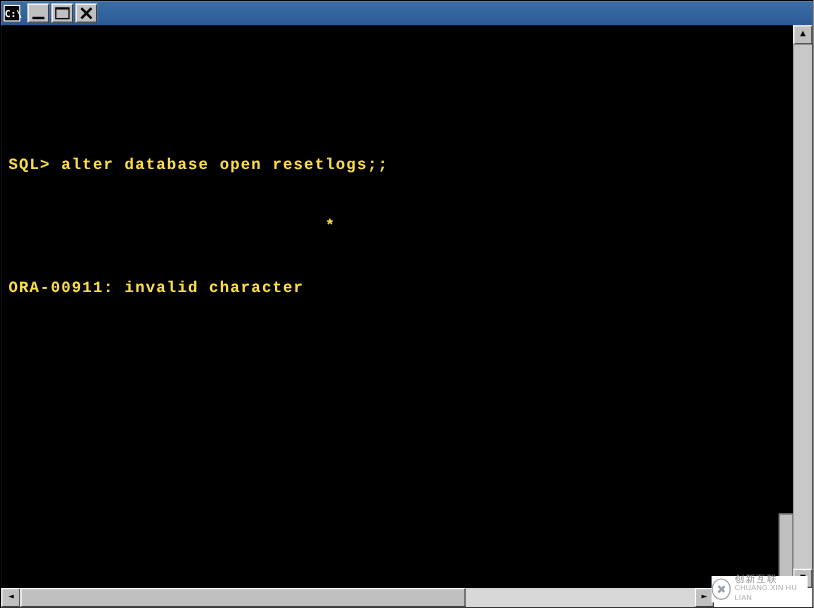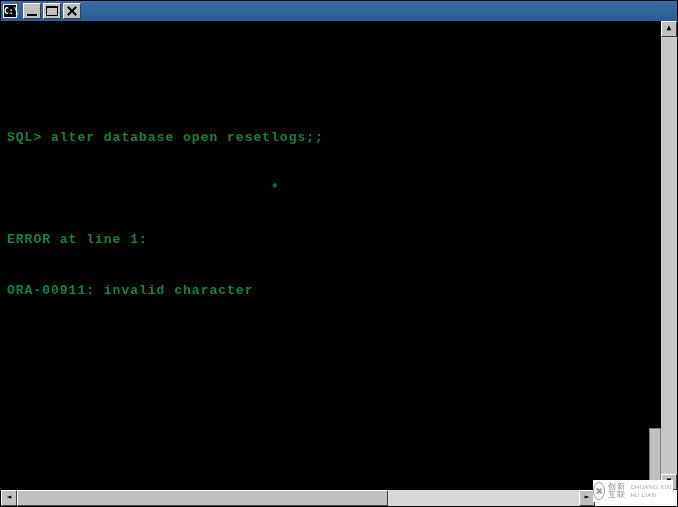--- a/index.html
+++ b/index.html
@@ -86,21 +86,21 @@
   .client {
     flex: 1;
     background: #000;
     position: relative;
     overflow: hidden;
   }
   .terminal {
     position: absolute;
     left: 0; top: 0; right: 16px; bottom: 16px;
     background: #000;
-    color: #15803d;
+    color: #fde047;
     font-family: "Courier New", monospace;
     font-size: 13px;
     font-weight: bold;
     line-height: 17px;
     letter-spacing: 1px;
     padding: 6px 6px;
     white-space: pre;
     overflow: hidden;
   }
   .terminal div { white-space: pre; }
@@ -200,21 +200,21 @@
     transform: translate(-50%,-50%) rotate(45deg);
     transform-origin: center;
   }
   .wm-logo::after {
     left: 50%; top: 50%;
     width: 1.5px; height: 7px;
     transform: translate(-50%,-50%) rotate(-45deg);
   }
   .wm-text {
     display: flex;
-    flex-direction: row;
+    flex-direction: column;
     line-height: 8px;
   }
   .wm-cn {
     font-family: "Microsoft YaHei","SimHei",sans-serif;
     font-size: 8px;
     color: #888;
     letter-spacing: 1px;
   }
   .wm-en {
     font-family: Arial, sans-serif;
@@ -235,21 +235,20 @@
     <div class="win-btn close"></div>
   </div>
 
   <div class="client">
 
     <div class="terminal">
       <div></div>
       <div></div>
       <div>SQL&gt; alter database open resetlogs;;</div>
       <div>                              *</div>
-      <div>ERROR at line 1:</div>
       <div>ORA-00911: invalid character</div>
       <div></div>
       <div></div>
       
       
       <div></div>
       
       <div></div>
       
       <div></div>

